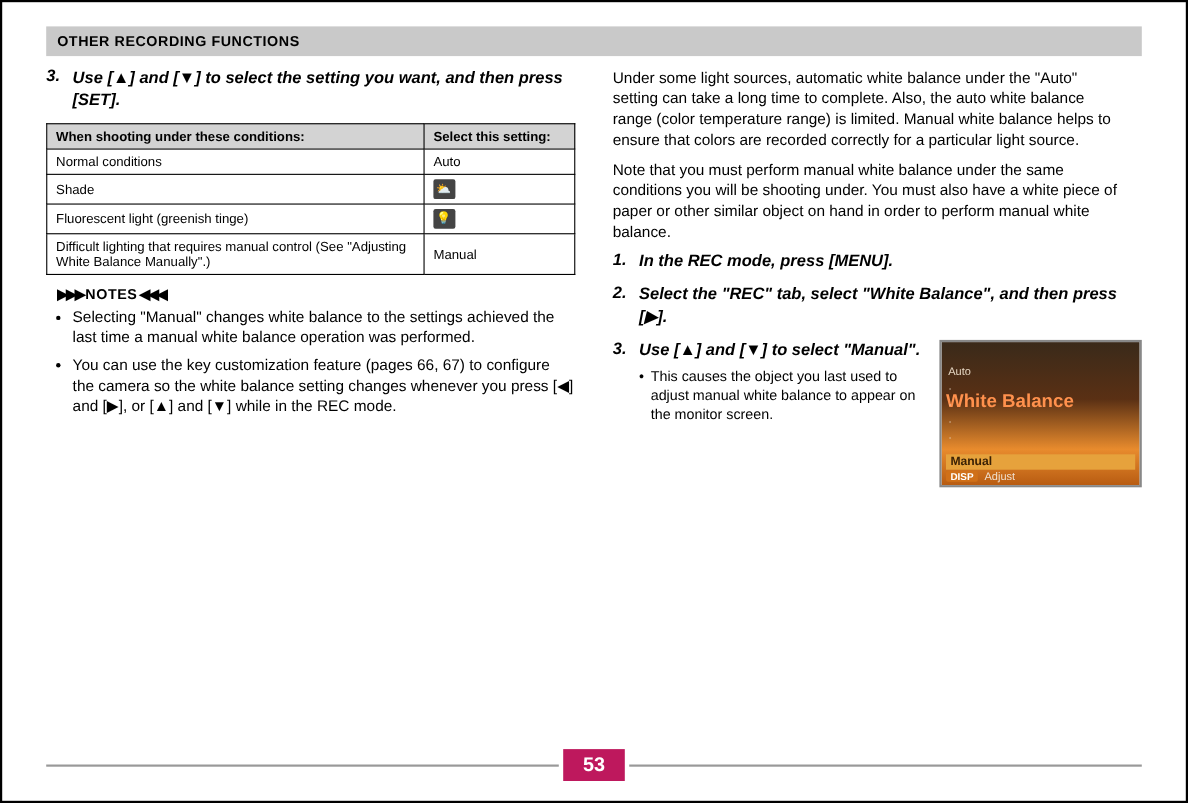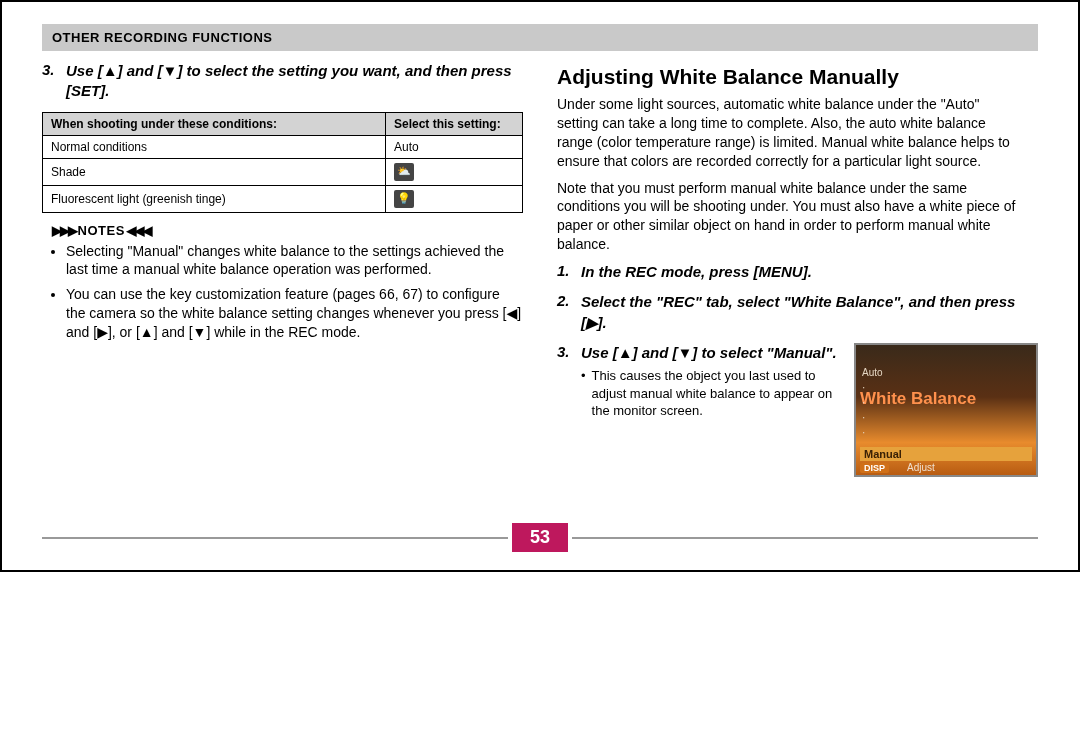--- a/index.html
+++ b/index.html
@@ -5,21 +5,21 @@
   body {
     margin: 0;
     padding: 0;
     background: #fff;
     font-family: Arial, Helvetica, sans-serif;
     font-size: 14px;
     color: #000;
   }
   .page {
     width: 1080px;
-    height: 572px;
+    height: 730px;
     position: relative;
     box-sizing: border-box;
     border: 2px solid #000;
     margin: 0 auto;
     padding: 22px 40px 10px 40px;
   }
   .header-bar {
     background: #c9c9c9;
     padding: 6px 10px;
     font-weight: bold;
@@ -136,21 +136,21 @@
     color: #3a2105;
     font-size: 11px; font-weight: bold;
     padding: 1px 4px;
   }
   .thumb-bottom {
     position: absolute; left: 4px; bottom: 2px;
     font-size: 10px; color: #f0e0d0;
   }
   .thumb-bottom .disp {
     background: #d07018; color: #fff; font-weight: bold;
-    padding: 0 4px; margin-right: 18px; border-radius: 2px;
+    padding: 0 4px; margin-right: 6px; border-radius: 2px;
     font-size: 9px;
   }
   .page-footer {
     position: absolute;
     left: 40px; right: 40px; bottom: 18px;
     display: flex;
     align-items: center;
   }
   .page-footer .line {
     flex: 1; height: 2px; background: #999;
@@ -193,34 +193,37 @@
           <td class="icon-cell">Auto</td>
         </tr>
         <tr>
           <td>Shade</td>
           <td class="icon-cell"><span class="icon">⛅</span></td>
         </tr>
         <tr>
           <td>Fluorescent light (greenish tinge)</td>
           <td class="icon-cell"><span class="icon">💡</span></td>
         </tr>
+        <tr>
+          <td>Difficult lighting that requires manual control (See "Adjusting White Balance Manually".)</td>
+          <td class="icon-cell">Manual</td>
+        </tr>
       </tbody>
         </table>
 
       <div class="notes-hdr">
         <span class="notes-arrows">▶▶▶ </span><span>NOTES</span><span class="notes-arrows"> ◀◀◀</span>
       </div>
       <ul class="notes">
         <li>Selecting "Manual" changes white balance to the settings achieved the last time a manual white balance operation was performed.</li>
         <li>You can use the key customization feature (pages 66, 67) to configure the camera so the white balance setting changes whenever you press [◀] and [▶], or [▲] and [▼] while in the REC mode.</li>
       </ul>
     </div>
 
     <div class="col">
-      <h2 class="section">Adjusting White Balance Manually</h2>
       <p class="body">Under some light sources, automatic white balance under the "Auto" setting can take a long time to complete. Also, the auto white balance range (color temperature range) is limited. Manual white balance helps to ensure that colors are recorded correctly for a particular light source.</p>
       <p class="body">Note that you must perform manual white balance under the same conditions you will be shooting under. You must also have a white piece of paper or other similar object on hand in order to perform manual white balance.</p>
 
       <div class="step">
         <span class="step-num">1.</span>
         <span class="step-text">In the REC mode, press [MENU].</span>
       </div>
       <div class="step">
         <span class="step-num">2.</span>
         <span class="step-text">Select the "REC" tab, select "White Balance", and then press [▶].</span>

